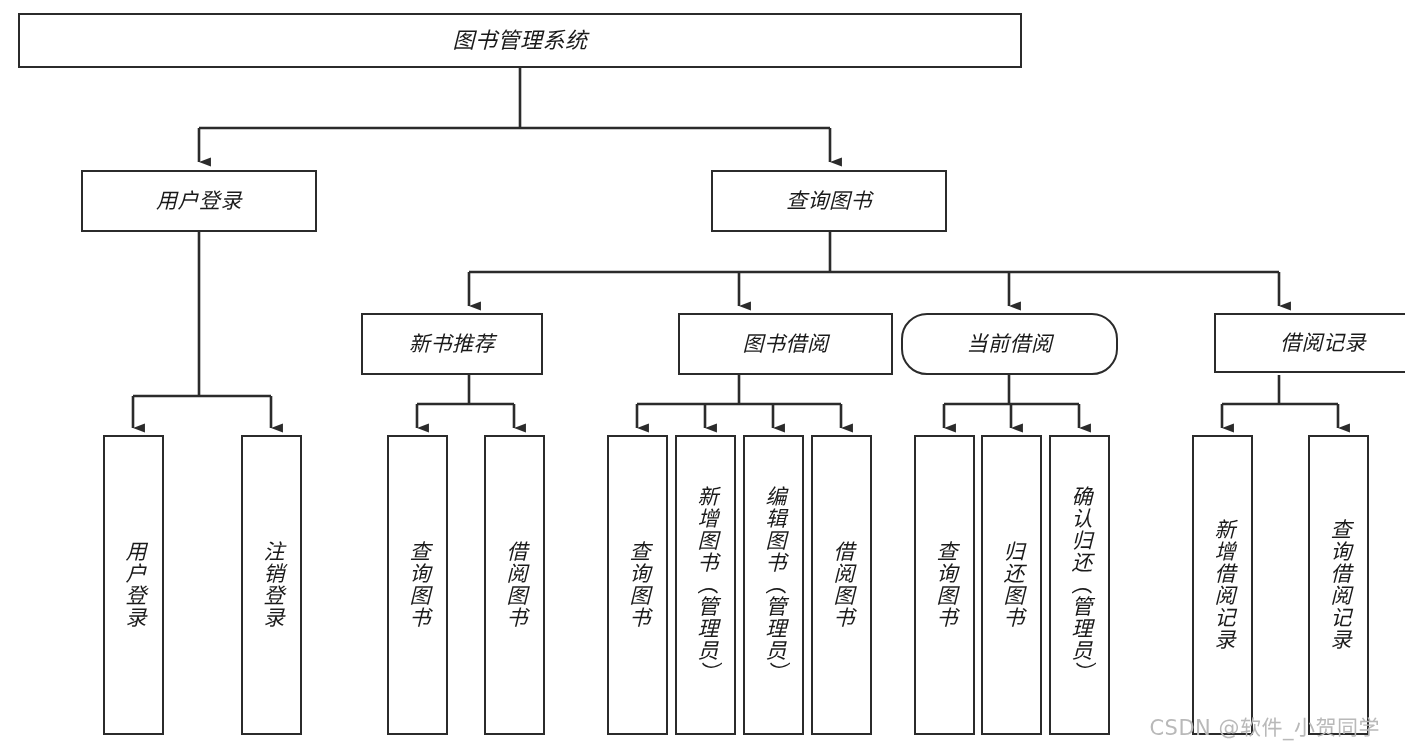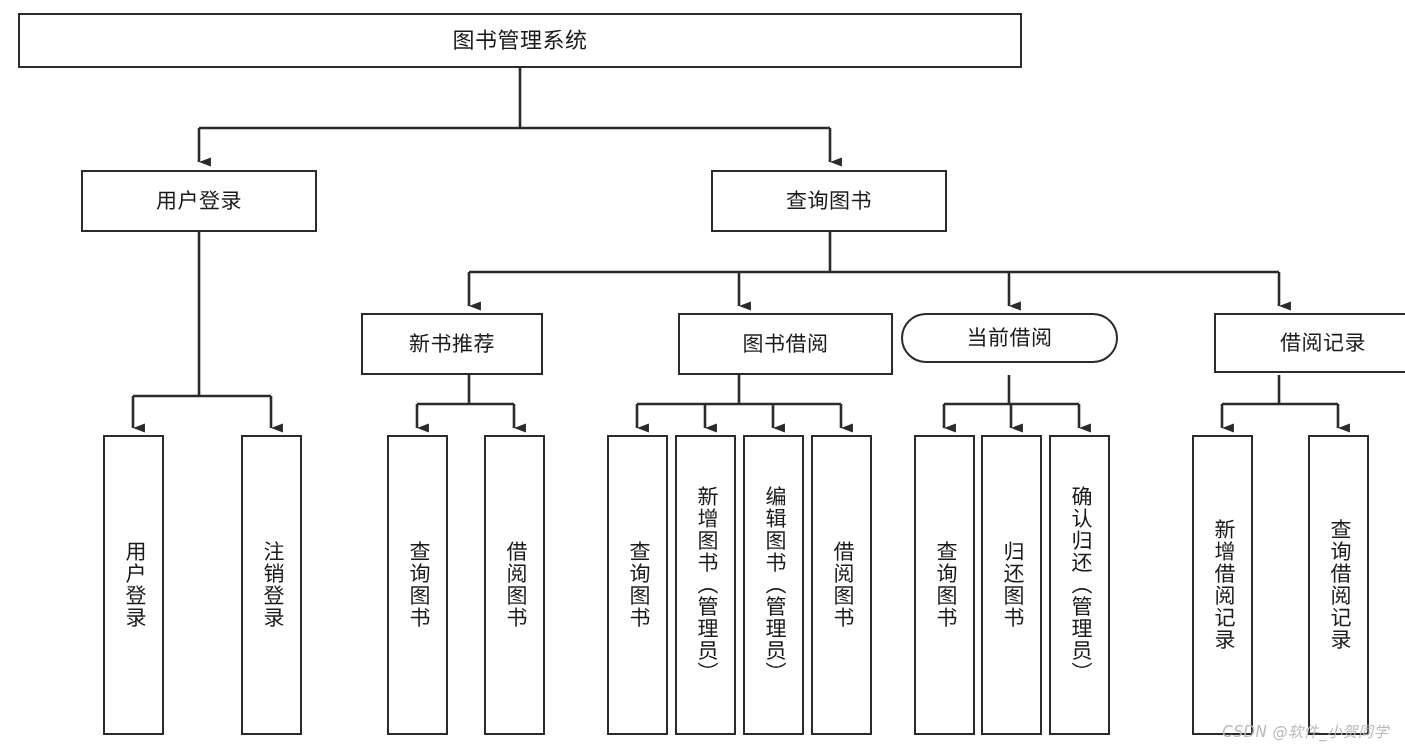--- a/index.html
+++ b/index.html
@@ -36,20 +36,21 @@
     display: flex;
     align-items: center;
     justify-content: center;
     color: #1a1a1a;
   }
   .node .label {
     display: block;
     text-align: center;
     line-height: 1.25;
     white-space: nowrap;
+    font-style: italic;
   }
   
   .node.horiz .label {
     font-size: 21px;
     letter-spacing: 0.5px;
   }
   .node.root .label {
     font-size: 22px;
   }
   
@@ -63,28 +64,27 @@
     text-orientation: upright;
     font-size: 21px;
     line-height: 1.18;
     letter-spacing: 1px;
     white-space: nowrap;
     max-height: 100%;
   }
   
   #watermark {
     position: absolute;
-    right: 16px;
+    right: 25px;
     bottom: 6px;
-    font-size: 15px;
+    font-size: 21px;
     color: #b9b9b9;
     letter-spacing: 0.5px;
     white-space: nowrap;
     user-select: none;
-    font-style: italic;
   }
 </style>
 </head>
 <body>
 
 <div id="canvas">
 
   <svg id="wires" viewBox="0 0 1405 747" xmlns="http://www.w3.org/2000/svg">
     <defs>
       <marker id="arrow" viewBox="0 0 12 14" refX="6" refY="13" markerWidth="11" markerHeight="13" orient="auto-start-reverse" markerUnits="userSpaceOnUse">
@@ -149,21 +149,21 @@
   </div>
 
   <div class="node horiz" style="left:361px; top:313px; width:182px; height:62px;">
     <span class="label">新书推荐</span>
   </div>
 
   <div class="node horiz" style="left:632px; top:313px; width:215px; height:62px;margin-left:46px;">
     <span class="label">图书借阅</span>
   </div>
 
-  <div class="node horiz" style="left:901px; top:313px; width:217px; height:50px;border-radius:26px;">
+  <div class="node horiz" style="left:901px; top:313px; width:217px; height:62px;border-radius:26px;">
     <span class="label">当前借阅</span>
   </div>
 
   <div class="node horiz" style="left:1214px; top:313px; width:218px; height:60px;">
     <span class="label">借阅记录</span>
   </div>
 
   <div class="node vert" style="left:103px; top:435px; width:61px; height:300px;">
     <span class="label">用户登录</span>
   </div>

